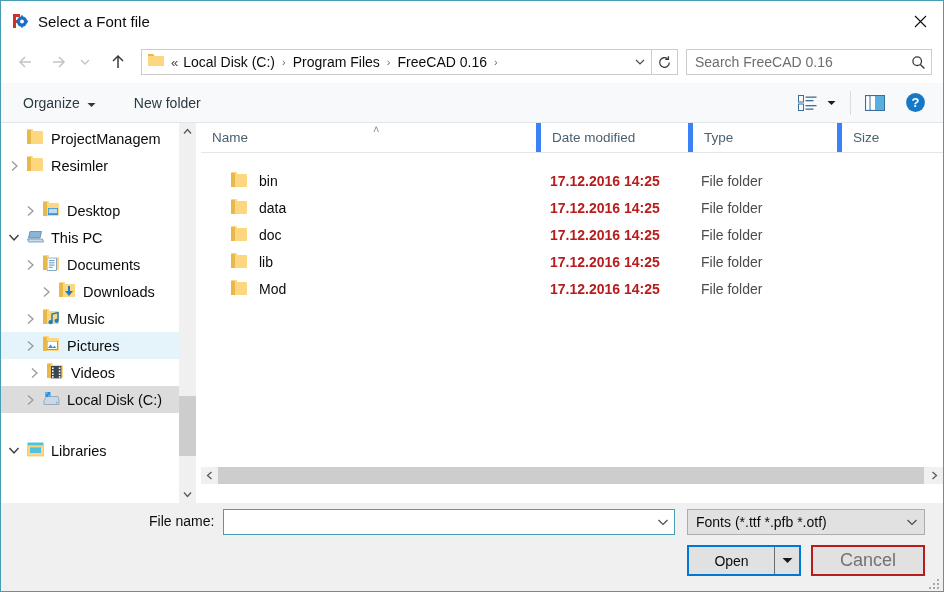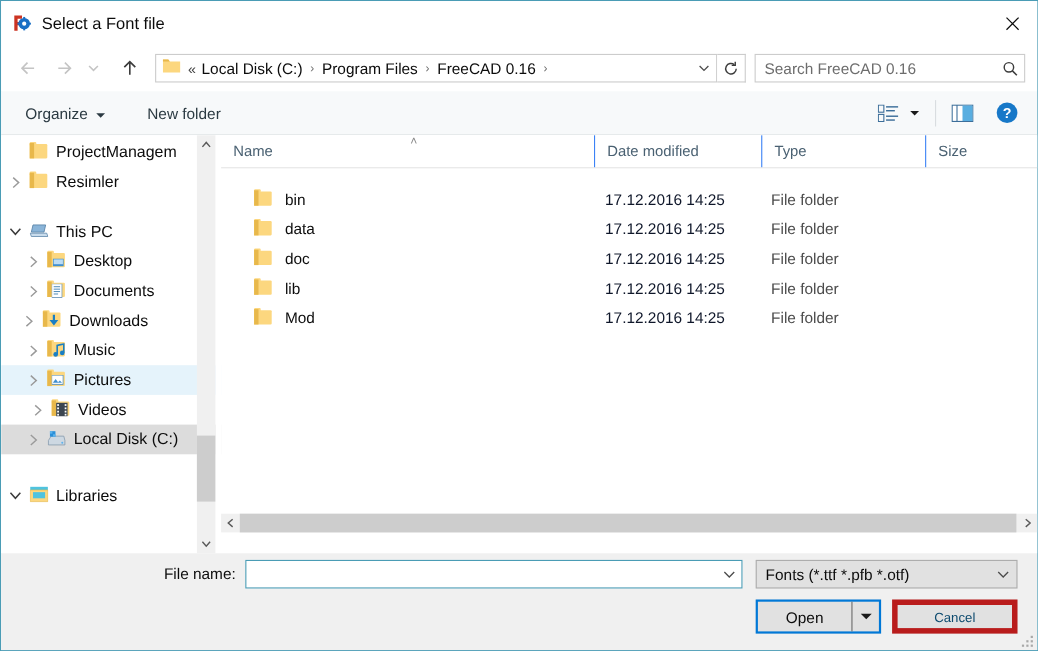--- a/index.html
+++ b/index.html
@@ -163,36 +163,36 @@
     background: #ffffff;
   }
   #colheader {
     position: relative; height: 30px; border-bottom: 1px solid #e5e5e5;
     background: #ffffff;
   }
   .col {
     position: absolute; top: 0; height: 29px;
     display: flex; align-items: center;
     font-size: 13.5px; color: #4a6172;
-    border-right: 1px solid #3b82f6;
+    border-right: 5px solid #3b82f6;
     padding-left: 11px;
   }
   #sort-caret {
     position: absolute; top: 0px; font-size: 11px; color: #8a8a8a;
   }
   #rows { position: relative; }
   .file-row {
     position: relative; height: 27px; display: flex; align-items: center;
     font-size: 14px; color: #0c0c0c;
   }
   .file-row .cell { position: absolute; display: flex; align-items: center; height: 27px; }
   .cell-name { left: 0; }
   .file-icon { width: 17px; height: 15px; margin-left: 30px; flex: none; position: relative; }
   .file-name { margin-left: 11px; }
-  .cell-date { color: #0f172a; }
+  .cell-date { color: #b91c1c; font-weight: bold; }
   .cell-type { color: #4c4c4c; }
 
   
   #hscroll {
     position: absolute; left: 200px; top: 344px; width: 742px; height: 17px;
     background: #f0f0f0;
   }
   .hsb-arrow {
     position: absolute; top: 0; width: 17px; height: 17px;
     display: flex; align-items: center; justify-content: center;
@@ -245,23 +245,23 @@
   #open-btn {
     flex: 1 1 auto; height: 100%; display: flex; align-items: center;
     justify-content: center; font-size: 14px; color: #0c0c0c;
   }
   #open-split {
     width: 25px; height: 100%; border-left: 1px solid #6b6b6b;
     display: flex; align-items: center; justify-content: center;
   }
   #cancel-btn {
     position: absolute; left: 810px; top: 544px; width: 114px; height: 31px;
-    border: 5px solid #b91c1c; background: #e1e1e1;
+    border: 2px solid #b91c1c; background: #e1e1e1;
     display: flex; align-items: center; justify-content: center;
-    font-size: 12px; color: #0c4a6e;
+    font-size: 18px; color: #737373;
   }
   #resize-grip {
     position: absolute; right: 3px; bottom: 3px; width: 12px; height: 12px;
   }
 
   
   .folder {
     position: absolute; left: 0; top: 1px; width: 16px; height: 13px;
     background: #fcd77f; border-radius: 0 1px 1px 0;
   }
@@ -429,51 +429,51 @@
         </span>
         <span class="tree-icon">
           <span class="folder"></span>
             <span class="folder-dark"></span>
         </span>
         <span class="tree-label">Resimler</span>
       </div>
 
       <div class="tree-row" style="height:18px"></div>
 
-      <div class="tree-row">
-        <span class="tw">
-          <svg width="12" height="9" viewBox="0 0 12 9">
-              <path d="M1.5 2 L6 7 L10.5 2" stroke="#3c3c3c" stroke-width="1.4" fill="none"></path>
-            </svg>
-        </span>
-        <span class="tree-icon">
-          <svg width="17" height="17" viewBox="0 0 17 17">
-            <path d="M3 2.5 H14.5 L13 9 H1.5 Z" fill="#8ab4d8"></path>
-            <path d="M3 2.5 H14.5 L13 9 H1.5 Z" fill="none" stroke="#5a84a8" stroke-width="0.8"></path>
-            <path d="M0.5 10 H15.5 L16.5 13 H1.5 Z" fill="#c9dcec" stroke="#5a84a8" stroke-width="0.7"></path>
-          </svg>
-        </span>
-        <span class="tree-label">This PC</span>
-      </div>
-
       <div class="tree-row" style="padding-left:16px">
         <span class="tw">
           <svg width="9" height="12" viewBox="0 0 9 12">
               <path d="M2 1.5 L7 6 L2 10.5" stroke="#9a9a9a" stroke-width="1.3" fill="none"></path>
             </svg>
         </span>
         <span class="tree-icon">
           <span class="folder"></span>
             <span class="folder-dark"></span>
           <svg style="position:absolute;left:5px;top:6px" width="10" height="8" viewBox="0 0 10 8">
             <rect x="0" y="0" width="10" height="7" fill="#3f8fd0"></rect>
             <rect x="0.8" y="0.8" width="8.4" height="4.4" fill="#bcdcf4"></rect>
           </svg>
         </span>
         <span class="tree-label">Desktop</span>
+      </div>
+
+      <div class="tree-row">
+        <span class="tw">
+          <svg width="12" height="9" viewBox="0 0 12 9">
+              <path d="M1.5 2 L6 7 L10.5 2" stroke="#3c3c3c" stroke-width="1.4" fill="none"></path>
+            </svg>
+        </span>
+        <span class="tree-icon">
+          <svg width="17" height="17" viewBox="0 0 17 17">
+            <path d="M3 2.5 H14.5 L13 9 H1.5 Z" fill="#8ab4d8"></path>
+            <path d="M3 2.5 H14.5 L13 9 H1.5 Z" fill="none" stroke="#5a84a8" stroke-width="0.8"></path>
+            <path d="M0.5 10 H15.5 L16.5 13 H1.5 Z" fill="#c9dcec" stroke="#5a84a8" stroke-width="0.7"></path>
+          </svg>
+        </span>
+        <span class="tree-label">This PC</span>
       </div>
 
       <div class="tree-row" style="padding-left:16px">
         <span class="tw">
           <svg width="9" height="12" viewBox="0 0 9 12">
               <path d="M2 1.5 L7 6 L2 10.5" stroke="#9a9a9a" stroke-width="1.3" fill="none"></path>
             </svg>
         </span>
         <span class="tree-icon">
           <span class="folder"></span>
@@ -482,21 +482,21 @@
             <rect x="0" y="0" width="9.4" height="12.4" fill="#ffffff" stroke="#6d96b8" stroke-width="0.8"></rect>
             <rect x="1.8" y="2.2" width="5.8" height="0.9" fill="#4f8ab8"></rect>
             <rect x="1.8" y="4.4" width="5.8" height="0.9" fill="#4f8ab8"></rect>
             <rect x="1.8" y="6.6" width="5.8" height="0.9" fill="#4f8ab8"></rect>
             <rect x="1.8" y="8.8" width="4" height="0.9" fill="#4f8ab8"></rect>
           </svg>
         </span>
         <span class="tree-label">Documents</span>
       </div>
 
-      <div class="tree-row" style="padding-left:12px">
+      <div class="tree-row" style="padding-left:32px">
         <span class="tw">
           <svg width="9" height="12" viewBox="0 0 9 12">
               <path d="M2 1.5 L7 6 L2 10.5" stroke="#9a9a9a" stroke-width="1.3" fill="none"></path>
             </svg>
         </span>
         <span class="tree-icon">
           <span class="folder"></span>
             <span class="folder-dark"></span>
           <svg style="position:absolute;left:5px;top:3px" width="10" height="12" viewBox="0 0 10 12">
             <path d="M4 0 H6 V5 H9 L5 10 L1 5 H4 Z" fill="#1a7fc4"></path>

